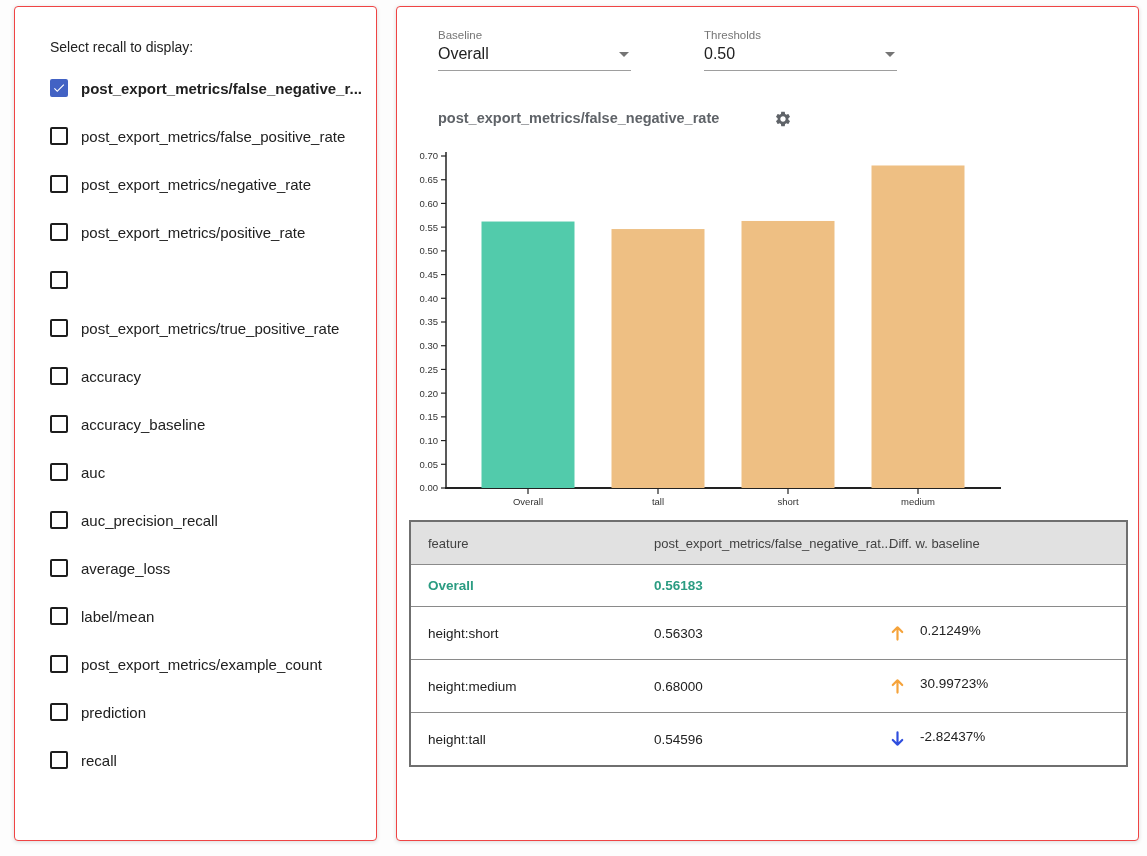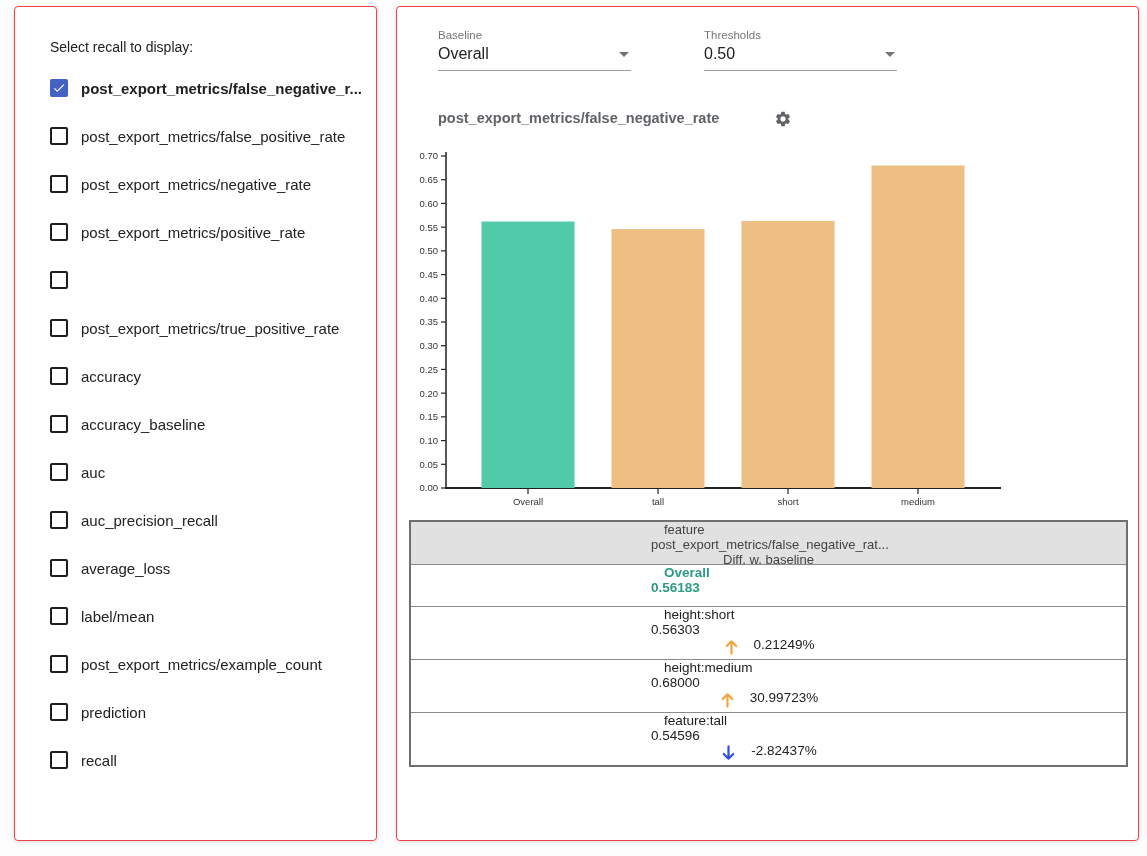--- a/index.html
+++ b/index.html
@@ -54,21 +54,21 @@
 
   #chart-svg { position:absolute; left:8px; top:142px; }
   .ytick-label { font-size:9.5px; fill:#333333; }
   .xtick-label { font-size:9.5px; fill:#333333; }
 
   
   .metric-table {
     position:absolute; left:12px; top:513px; width:719px;
     border:2px solid #6f6f6f; background:#fff; font-size:13px;
   }
-  .t-row { display:flex; align-items:center;flex-direction:column; }
+  .t-row { display:flex; align-items:center; }
   .t-row + .t-row { border-top:1px solid #8a8a8a; }
   .t-head { background:#e1e1e1; height:42px; color:#424242; }
   .t-col1 { width:243px; padding-left:17px; }
   .t-col2 { width:235px; }
   .t-col3 { flex:1; }
   .t-body-row { height:53px; color:#212121; font-size:13.5px; }
   .t-body-row.highlight { height:42px; }
   .t-body-row.highlight .t-col1, .t-body-row.highlight .t-col2 { font-weight:bold; color:var(--hl); }
   .diff-cell { display:flex; align-items:flex-start; }
   .diff-cell svg { margin-right:7px; }
@@ -248,21 +248,21 @@
         <div class="t-col3 diff-cell">
           <span style="display: flex; margin-right: 7px;">
             <svg width="17" height="20" viewBox="0 0 18 20">
               <path d="M9 17 V4 M4 9 L9 4 L14 9" fill="none" stroke="#f5a33b" stroke-width="2.3" stroke-linecap="round" stroke-linejoin="round"></path>
             </svg>
           </span>
           <span>30.99723%</span>
         </div>
       </div>
       <div class="t-row t-body-row">
-        <div class="t-col1">feature:tall</div>
+        <div class="t-col1">height:tall</div>
         <div class="t-col2">0.54596</div>
         <div class="t-col3 diff-cell">
           <span style="display: flex; margin-right: 7px;">
             <svg width="17" height="20" viewBox="0 0 18 20">
               <path d="M9 3 V16 M4 11 L9 16 L14 11" fill="none" stroke="#2f4ede" stroke-width="2.3" stroke-linecap="round" stroke-linejoin="round"></path>
             </svg>
           </span>
           <span>-2.82437%</span>
         </div>
       </div>

